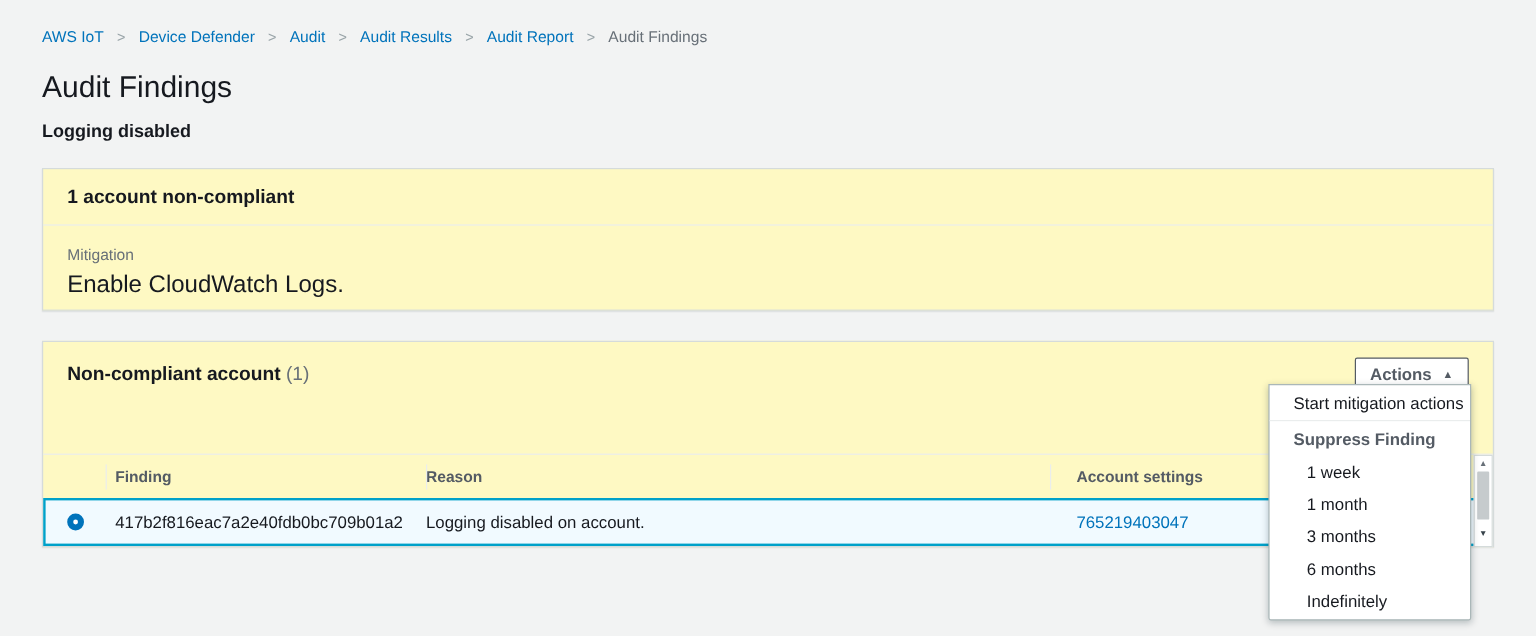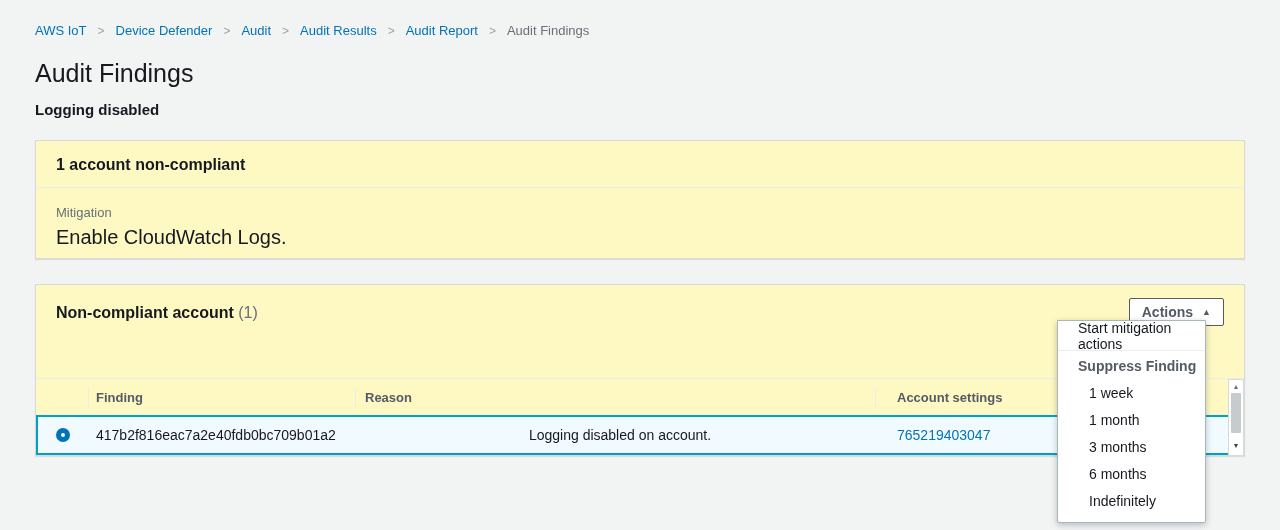--- a/index.html
+++ b/index.html
@@ -52,21 +52,21 @@
   .table-header {
     display:flex; align-items:center; height:37px; border-top:1px solid #eaeded;
     font-size:13px; font-weight:700; color:#545b64; padding-right:16px;
   }
   .th { position:relative; height:100%; display:flex; align-items:center; }
   .th-divider::before {
     content:""; position:absolute; left:0; top:8px; height:21px; width:1px; background:#eaeded;
   }
   .col-radio { width:52px; }
   .col-finding { width:267px; padding-left:8px; }
-  .col-reason { width:520px; padding-left:10px;text-align:center; }
+  .col-reason { width:520px; padding-left:0; }
   .col-account { flex:1; padding-left:22px; }
 
   .table-row {
     display:flex; align-items:center; height:40px; margin-right:4px;
     background:#f1faff; border:2px solid #00a1c9; font-size:14px; color:#16191f;
     cursor:pointer;
   }
   .table-row .col-radio { width:50px; display:flex; justify-content:center; }
   .radio-selected {
     width:14px; height:14px; border-radius:50%; background:#fff;
@@ -78,23 +78,23 @@
   .v-scrollbar {
     position:absolute; top:94px; right:0; width:16px; height:77px;
     background:#fff; border:1px solid #d5dbdb; z-index:5;
   }
   .scroll-up-icon { position:absolute; top:3px; left:0; right:0; text-align:center; font-size:7px; color:#687078; cursor:pointer; }
   .scroll-thumb { position:absolute; top:13px; left:2px; right:2px; height:40px; background:#c6cbcd; border-radius:1px; cursor:pointer; }
   .scroll-down-icon { position:absolute; bottom:6px; left:0; right:0; text-align:center; font-size:7px; color:#37424a; cursor:pointer; }
 
   
   .dropdown {
-    position:absolute; left:1057px; top:320px; width:149px;
+    position:absolute; left:1057px; top:320px; width:169px;
     background:#fff; border:1px solid #aab7b8; border-radius:0 0 2px 2px;
-    box-shadow:0 2px 6px rgba(0,28,36,0.25); z-index:20; padding:1px 0 8px;
+    box-shadow:0 2px 6px rgba(0,28,36,0.25); z-index:20; padding:1px 0 2px;
   }
   .menu-item { height:27px; display:flex; align-items:center; padding-left:20px; font-size:14px; color:#16191f; cursor:pointer; }
   .menu-group { font-weight:700; color:#545b64; cursor:default; }
   .menu-sub { padding-left:31px; }
   .menu-divider { height:1px; background:#eaeded; margin:1px 0; }
 </style>
 </head>
 <body>
 
 <div class="page">

